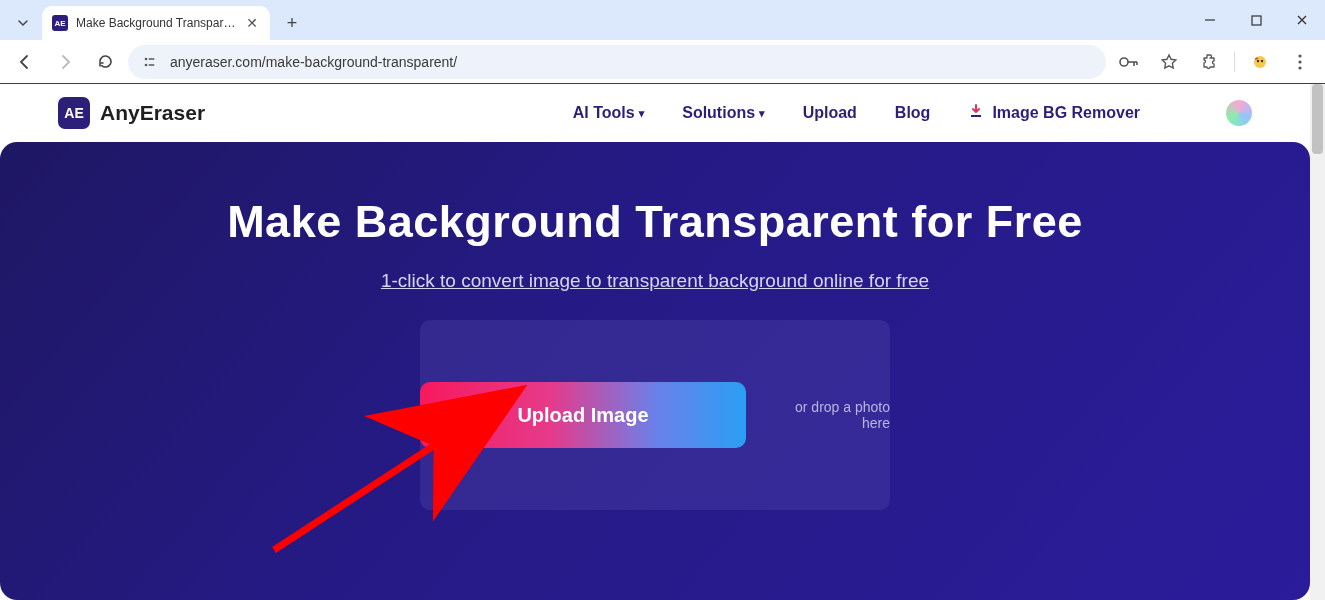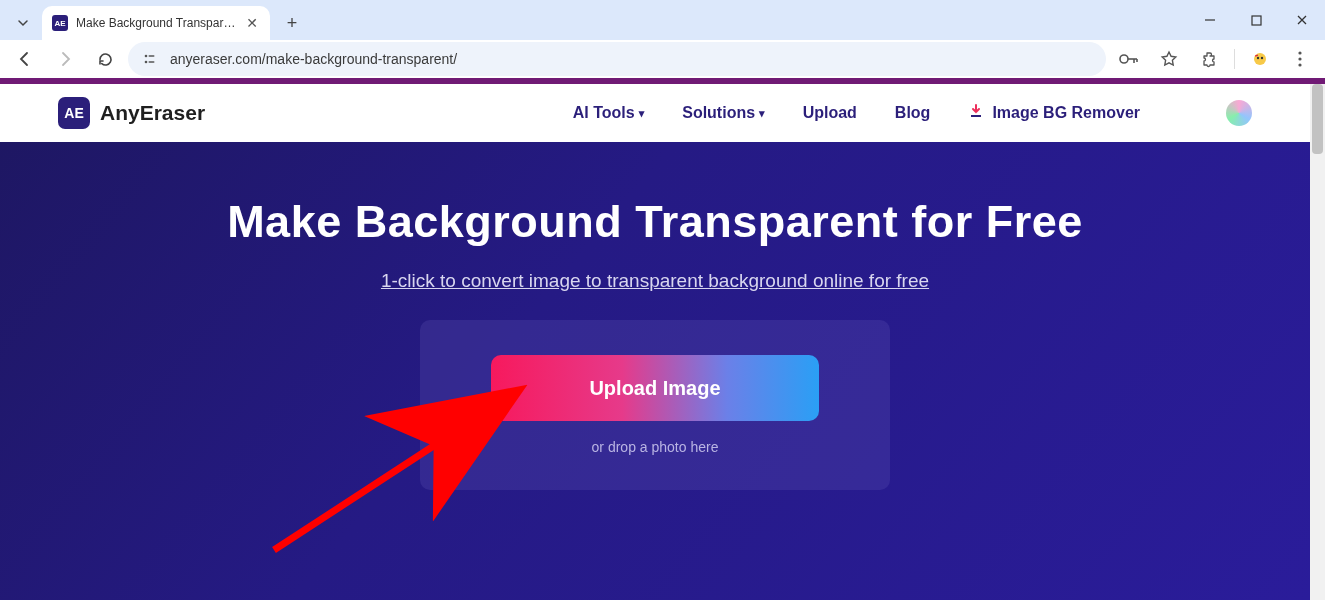--- a/index.html
+++ b/index.html
@@ -73,21 +73,21 @@
       cursor:pointer; color:#333;
     }
     
     .address-row {
       background: #fff;
       height: 44px;
       display: flex;
       align-items: center;
       padding: 0 8px;
       gap: 6px;
-      border-bottom: 6px solid #701a75;
+      border-bottom: 1px solid #701a75;
     }
     .nav-btn {
       width: 34px; height: 34px;
       display:flex; align-items:center; justify-content:center;
       border-radius: 50%;
       cursor:pointer; color:#555;
     }
     .nav-btn.disabled { color: #bbb; cursor: default; }
     .omni {
       flex: 1;
@@ -163,34 +163,35 @@
       background: conic-gradient(#f9a8d4, #93c5fd, #86efac, #f9a8d4);
       margin-left: 48px; cursor:pointer;
     }
     
     .hero {
       height: calc(100% - 58px);
       background: linear-gradient(130deg, #1e1763 0%, #251a84 40%, #2a1c9a 100%);
       display:flex; flex-direction:column; align-items:center;
       padding-top: 54px;
       position: relative;
+      border-radius: 17px;
     }
     .hero h1 {
       color:#fff; font-size: 45px; font-weight: 700;
       letter-spacing: .5px;
     }
     .hero p.sub {
       color:#d8d6ef; font-size: 19px; margin-top: 22px; text-decoration: underline;
     }
     .upload-card {
       margin-top: 28px;
-      width: 470px; height: 170px;
+      width: 470px; height: 190px;
       background: rgba(94, 84, 180, 0.28);
       border-radius: 10px;
-      display:flex; flex-direction:column; align-items:center; justify-content:center;
+      display:flex; align-items:center; justify-content:center;
       gap: 18px;
     }
     .upload-btn {
       width: 328px; height: 66px;
       border-radius: 10px;
       background: linear-gradient(90deg, #f7195d 0%, #e63a8a 40%, #6b80e8 72%, #2a9ff5 100%);
       color:#fff; font-size: 20px; font-weight:700;
       display:flex; align-items:center; justify-content:center;
       cursor:pointer;
       border: none;

